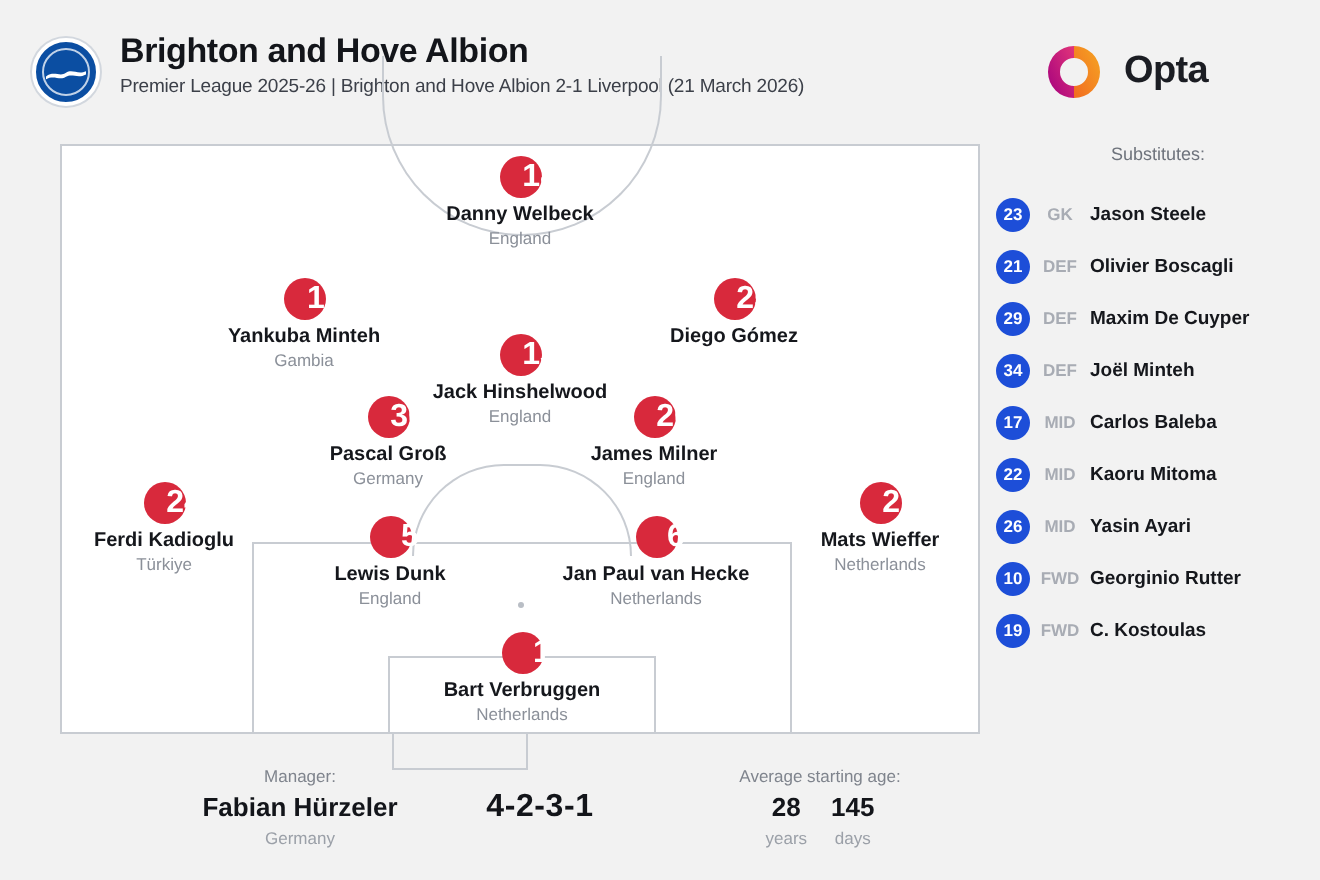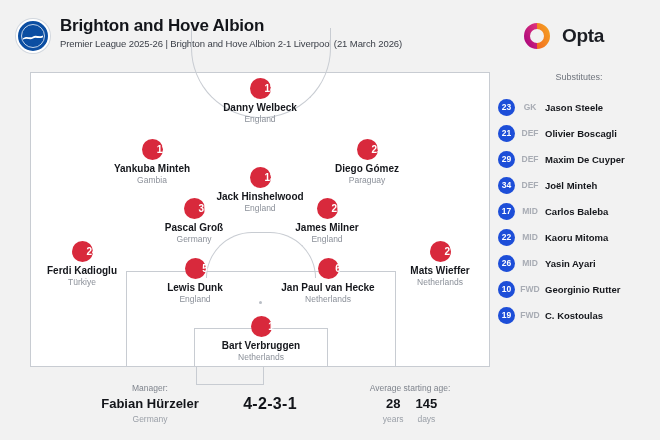--- a/index.html
+++ b/index.html
@@ -73,21 +73,21 @@
     position: absolute; left: 160px; top: -45px; width: 140px; height: 90px;
     border: 1px solid #c8ccd2; border-top: none;
     border-radius: 0 0 140px 140px;
   }
 
   
   .player { position: absolute; width: 140px; margin-left: -70px; text-align: center; }
   .badge {
     width: 21px; height: 21px; border-radius: 50%;
     background: #d8293c; color: #fff;
-    font-size: 10px; font-weight: bold;
+    font-size: 16px; font-weight: bold;
     display: flex; align-items: center; justify-content: center;
     margin: 0 auto 3px; line-height: 1; padding-left: 20px;
   }
   .pname { font-size: 10px; font-weight: bold; color: #15171c; line-height: 12px; white-space: nowrap; }
   .pcountry { font-size: 8.5px; color: #8b9099; line-height: 11px; white-space: nowrap; }
 
   
   .subs { position: absolute; left: 498px; top: 72px; width: 162px; }
   .subs-title { font-size: 9px; color: #6e737c; text-align: center; margin-bottom: 12px; }
   .sub-row { display: flex; align-items: center; height: 26px; }
@@ -166,21 +166,20 @@
         <div class="pcountry">Gambia</div>
       </div>
       <div class="player" style="left: 260px; top: 139px; margin-top: 28px;">
         <div class="badge">13</div>
         <div class="pname">Jack Hinshelwood</div>
         <div class="pcountry">England</div>
       </div>
       <div class="player" style="left: 367px; top: 139px;">
         <div class="badge">25</div>
         <div class="pname">Diego Gómez</div>
-        <div class="pcountry">Paraguay</div>
       </div>
       <div class="player" style="left: 194px; top: 198px;">
         <div class="badge">30</div>
         <div class="pname">Pascal Groß</div>
         <div class="pcountry">Germany</div>
       </div>
       <div class="player" style="left: 327px; top: 198px;">
         <div class="badge">20</div>
         <div class="pname">James Milner</div>
         <div class="pcountry">England</div>

